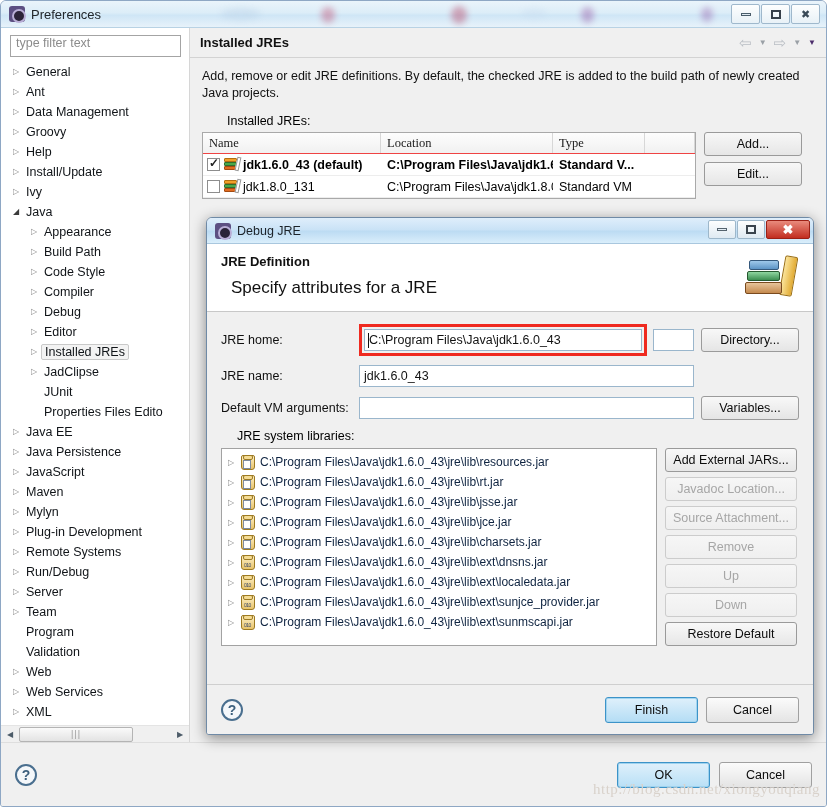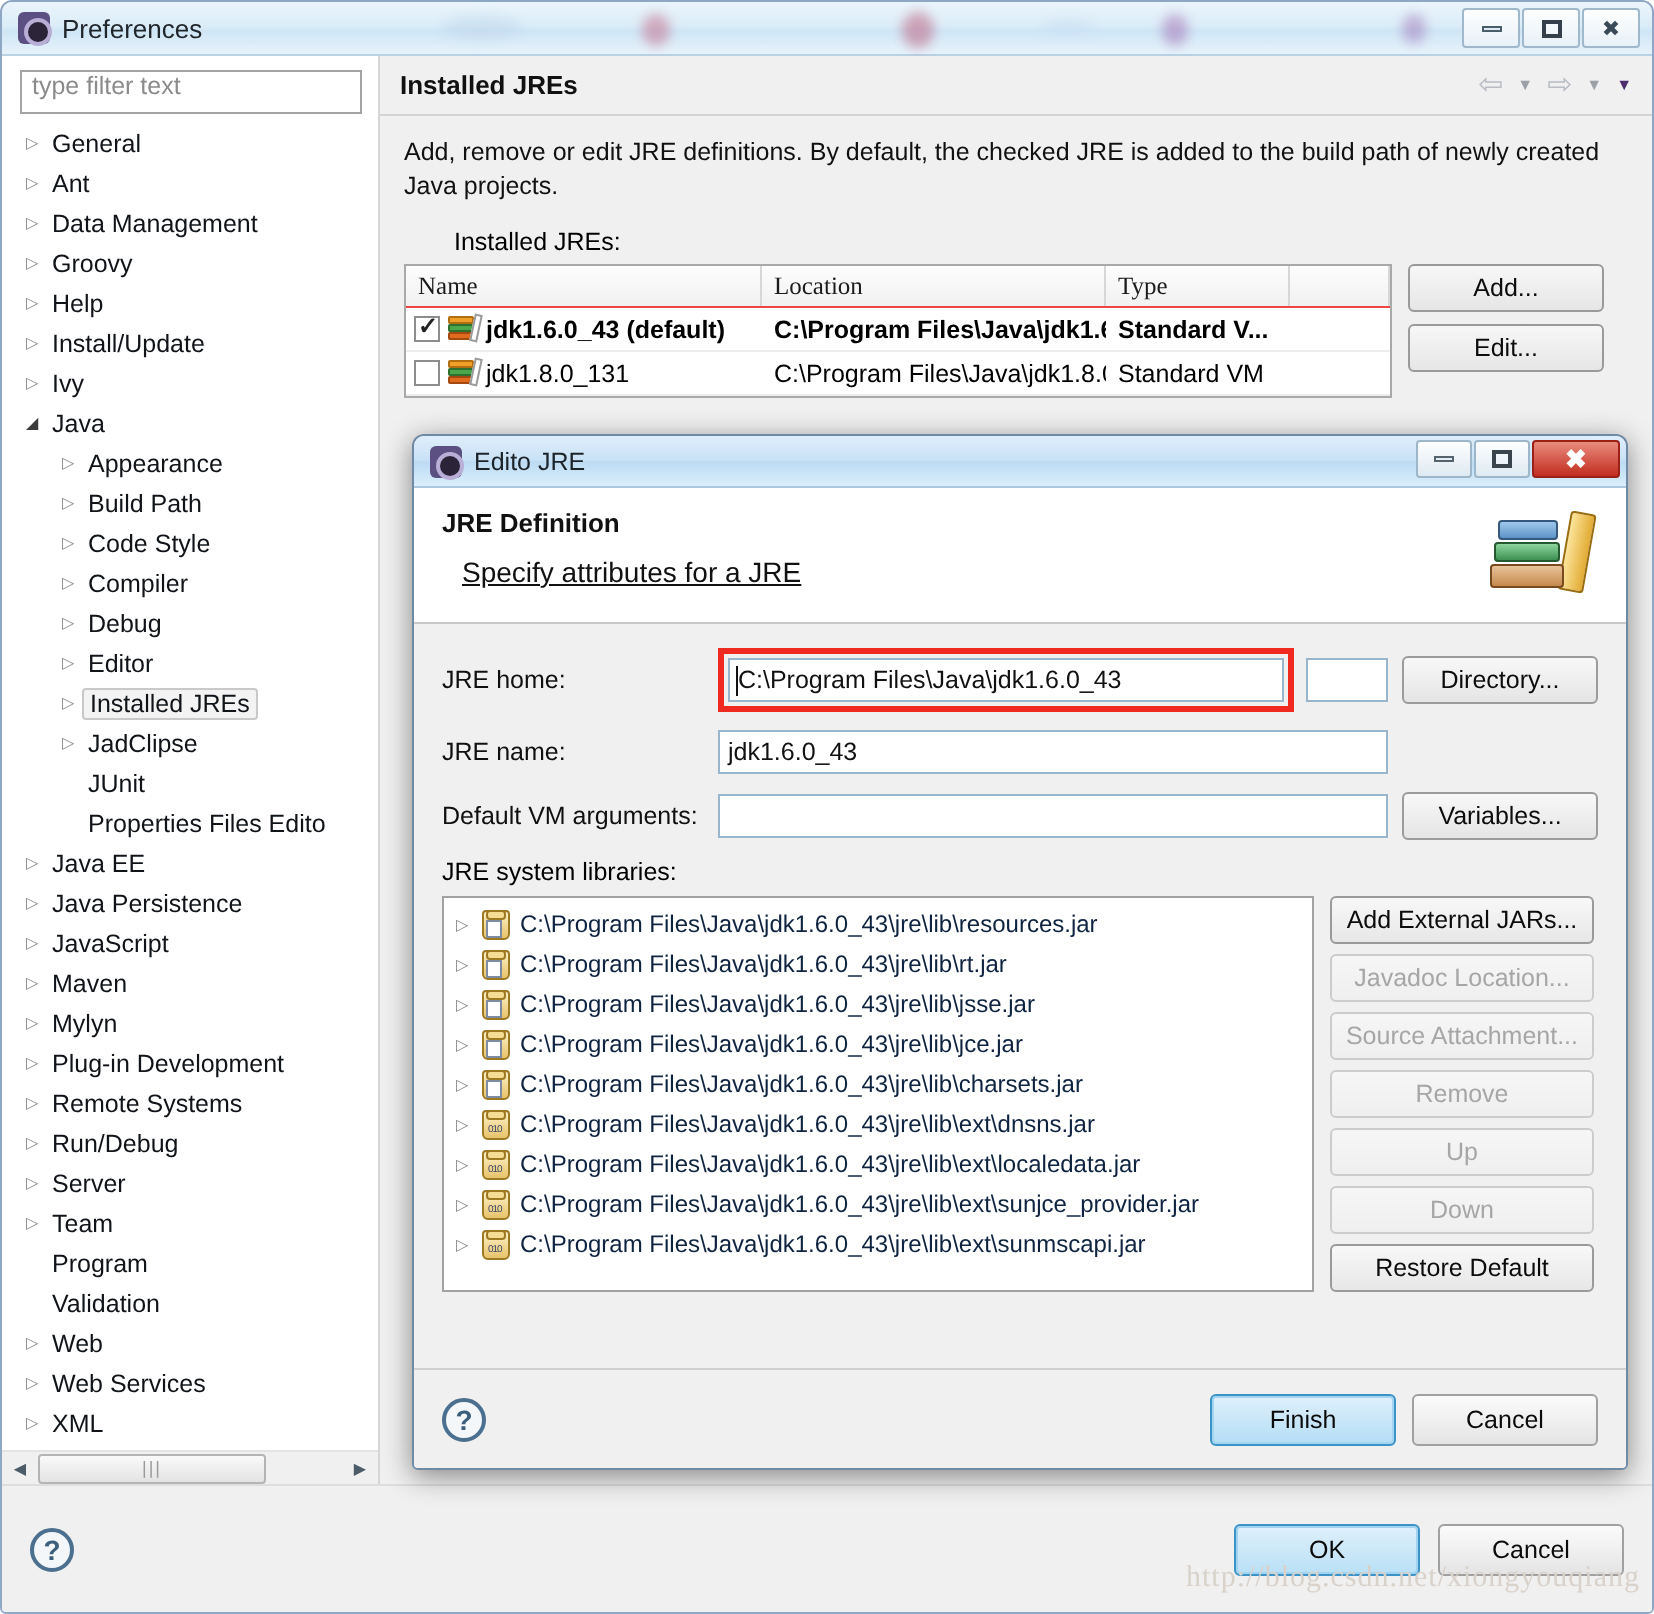--- a/index.html
+++ b/index.html
@@ -237,21 +237,21 @@
     border: 1px solid #9b2016; color: #fff; font-size: 13px; font-weight: bold;
   }
   .jd-wb .glyph-min { width: 10px; height: 3px; border: 1px solid #55636e; background: #e3edf4; }
   .jd-wb .glyph-max { width: 10px; height: 9px; border: 2px solid #3a444d; }
 
   #jd-header {
     height: 68px; background: #fff; border-bottom: 1px solid #c8c8c8;
     padding: 10px 12px 0 14px; position: relative;
   }
   #jd-header-title { font-size: 13px; font-weight: bold; color: #111; }
-  #jd-header-sub { font-size: 14px; margin-top: 9px; margin-left: 10px; color: #111; text-decoration: underline; }
+  #jd-header-sub { font-size: 17px; margin-top: 9px; margin-left: 10px; color: #111; }
   #books-icon {
     position: absolute; right: 16px; top: 10px; width: 52px; height: 48px;
   }
   #books-icon .bk { position: absolute; border-radius: 2px; }
   #books-icon .bk1 { left: 4px; top: 6px;  width: 30px; height: 10px; background: linear-gradient(to bottom,#9fc8ea,#5d94c6); border: 1px solid #35587c; }
   #books-icon .bk2 { left: 2px; top: 17px; width: 33px; height: 10px; background: linear-gradient(to bottom,#8fd6a0,#3d8f52); border: 1px solid #26592f; }
   #books-icon .bk3 { left: 0px; top: 28px; width: 37px; height: 12px; background: linear-gradient(to bottom,#e7c49a,#c58a4e); border: 1px solid #7a4a1e; }
   #books-icon .bk4 {
     right: 2px; top: 2px; width: 13px; height: 40px;
     background: linear-gradient(to right,#fbe49b,#e2ab33); border: 1px solid #9a6d10;
@@ -272,21 +272,21 @@
   }
   .redbox { border: 3px solid #ef2a20; padding: 2px; margin-right: 6px; display: flex; width: 288px; }
   .redbox .finput { width: 100%; }
   .fbtn {
     margin-left: 7px; width: 98px; height: 24px;
     background: linear-gradient(to bottom,#f8f8f8,#e5e5e5);
     border: 1px solid #9b9b9b; border-radius: 3px;
     display: flex; align-items: center; justify-content: center;
     font-size: 12.5px; color: #0c0c0c;
   }
-  #syslib-label { font-size: 12.5px; margin: 3px 0 5px 0; }
+  #syslib-label { font-size: 12.5px; margin: 3px 0 5px 16px; }
 
   #syslib-area { display: flex; padding: 0 14px; }
   #syslib-list {
     width: 436px; height: 198px; background: #fff;
     border: 1px solid #a2a2a2; overflow: hidden; padding-top: 3px;
   }
   .lib-row { height: 20px; display: flex; align-items: center; font-size: 12px; color: #0e2340; white-space: nowrap; padding-left: 6px; }
   .lib-row .arrow { width: 13px; flex: 0 0 13px; font-size: 8px; color: #8a8a8a; }
   .jar-icon {
     width: 14px; height: 15px; flex: 0 0 14px; margin-right: 5px; position: relative;
@@ -586,21 +586,21 @@
       <div class="dlgbtn default">OK</div>
       <div class="dlgbtn">Cancel</div>
     </div>
     <div id="watermark">http://blog.csdn.net/xiongyouqiang</div>
   </div>
 
   <div id="jre-dialog">
 
     <div id="jd-titlebar">
       <div class="prefs-icon"></div>
-      <span id="jd-title-text">Edito JRE</span>
+      <span id="jd-title-text">Debug JRE</span>
       <div id="jd-winbtns">
         <div class="jd-wb">
             <span class="glyph-min"></span>
           </div>
         <div class="jd-wb">
             <span class="glyph-max"></span>
           </div>
         <div class="jd-wb close">✖</div>
       </div>
     </div>

